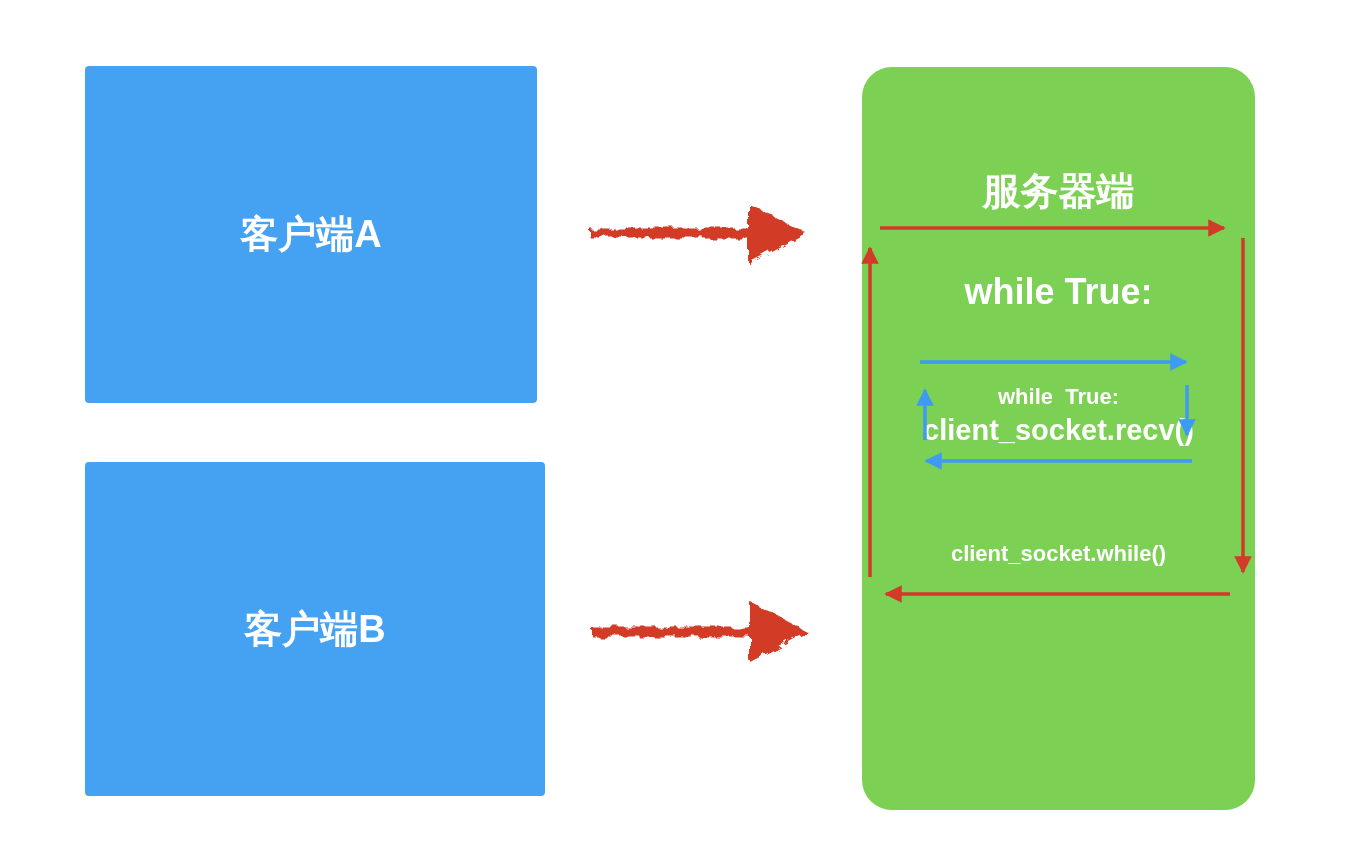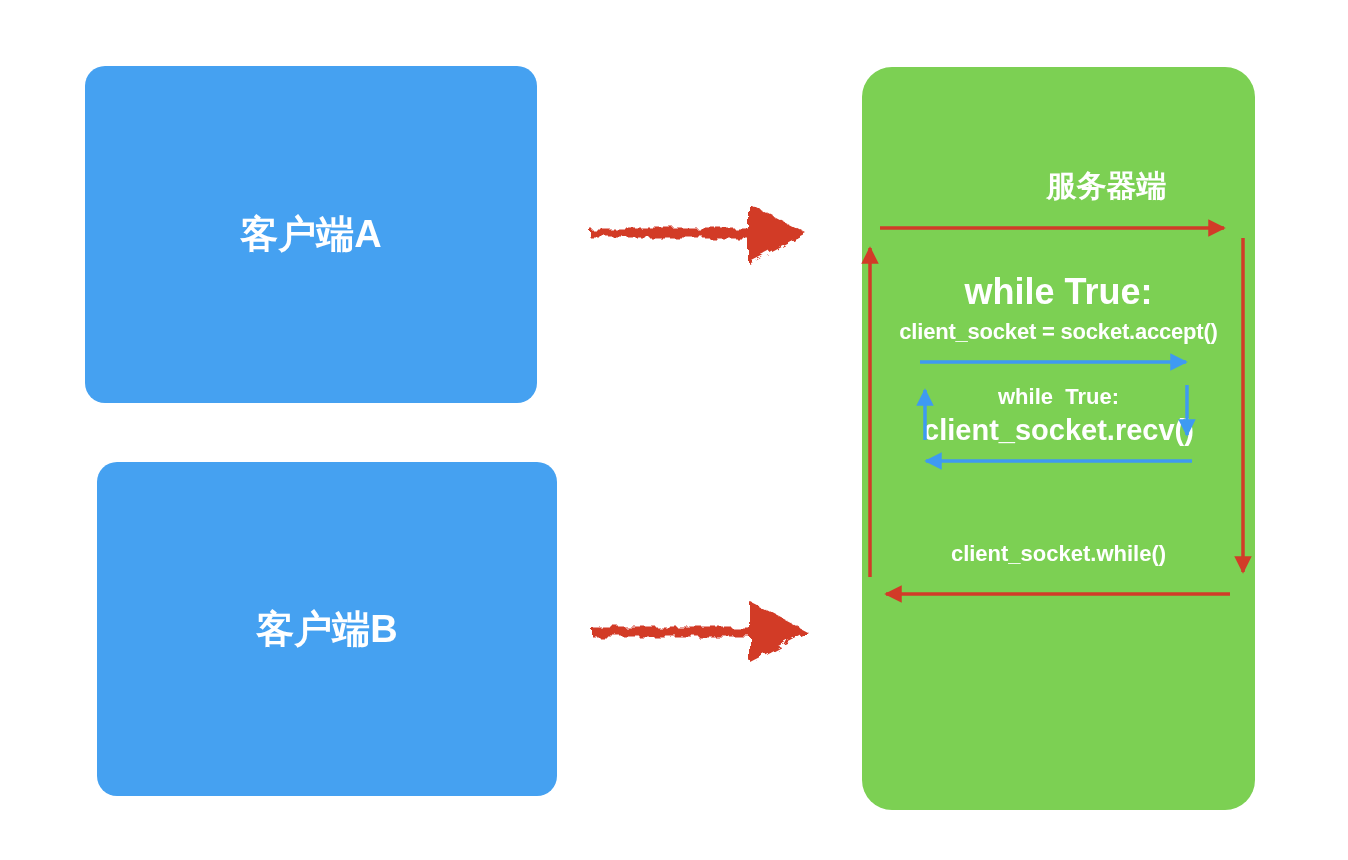--- a/index.html
+++ b/index.html
@@ -6,43 +6,43 @@
   .canvas{
     position:relative;
     width:1348px;height:860px;
     background:#ffffff;
     overflow:hidden;
     font-family:"Liberation Sans", sans-serif;
   }
   .client-box{
     position:absolute;
     background:var(--client-box,#45a1f1);
-    border-radius:20px;
+    border-radius:4px;
     display:flex;align-items:center;justify-content:center;
     color:var(--text,#ffffff);
     font-size:38px;font-weight:bold;
   }
   .box-a{left:85px;top:66px;width:452px;height:337px;}
-  .box-b{left:85px;top:462px;width:460px;height:334px;margin-left:12px;}
+  .box-b{left:85px;top:462px;width:460px;height:334px;}
   .server-box{
     position:absolute;
     left:862px;top:67px;width:393px;height:743px;
     background:var(--server-box,#7cd053);
     border-radius:30px;
   }
   .t{
     position:absolute;
     left:862px;width:393px;
     text-align:center;
     color:var(--text,#ffffff);
     font-weight:bold;
     white-space:nowrap;
     pointer-events:none;
   }
-  .server-title{top:166px;font-size:30px;margin-left:48px;}
+  .server-title{top:166px;font-size:38px;}
   .outer-while{top:271px;font-size:36px;}
   .accept{top:319px;font-size:22px;letter-spacing:-0.2px;}
   .inner-while{top:384px;font-size:22px;white-space:pre;}
   .recv{top:414px;font-size:29px;}
   .close{top:541px;font-size:22px;}
   svg.overlay{
     position:absolute;left:0;top:0;width:1348px;height:860px;
     pointer-events:none;
   }
 </style>
@@ -56,21 +56,20 @@
   </div>
 
   <div class="client-box box-b">
     <span>客户端B</span>
   </div>
 
   <div class="server-box"></div>
 
   <div class="t server-title">服务器端</div>
   <div class="t outer-while">while True:</div>
-  <div class="t accept">client_socket = socket.accept()</div>
   <div class="t inner-while">while  True:</div>
   <div class="t recv">client_socket.recv()</div>
   <div class="t close">client_socket.while()</div>
 
   <svg class="overlay" viewBox="0 0 1348 860">
     <defs>
       <marker id="arr-red" viewBox="0 0 10 10" refX="9" refY="5" markerWidth="5" markerHeight="5" orient="auto">
         <path d="M0 0 L10 5 L0 10 z" style="fill:var(--red-arrow,#d23b28)"></path>
       </marker>
       <marker id="arr-blue" viewBox="0 0 10 10" refX="9" refY="5" markerWidth="5" markerHeight="5" orient="auto">

